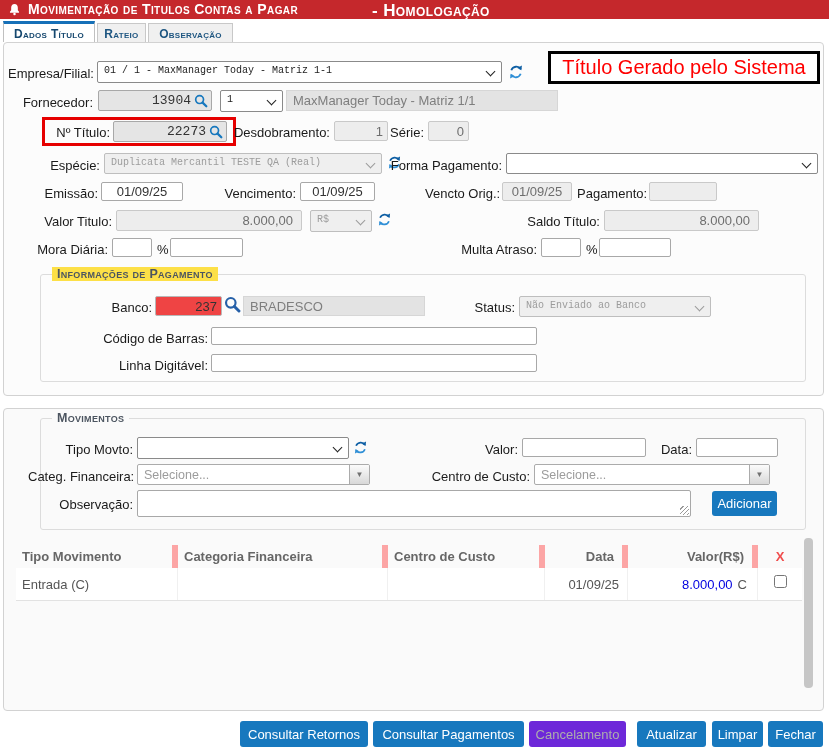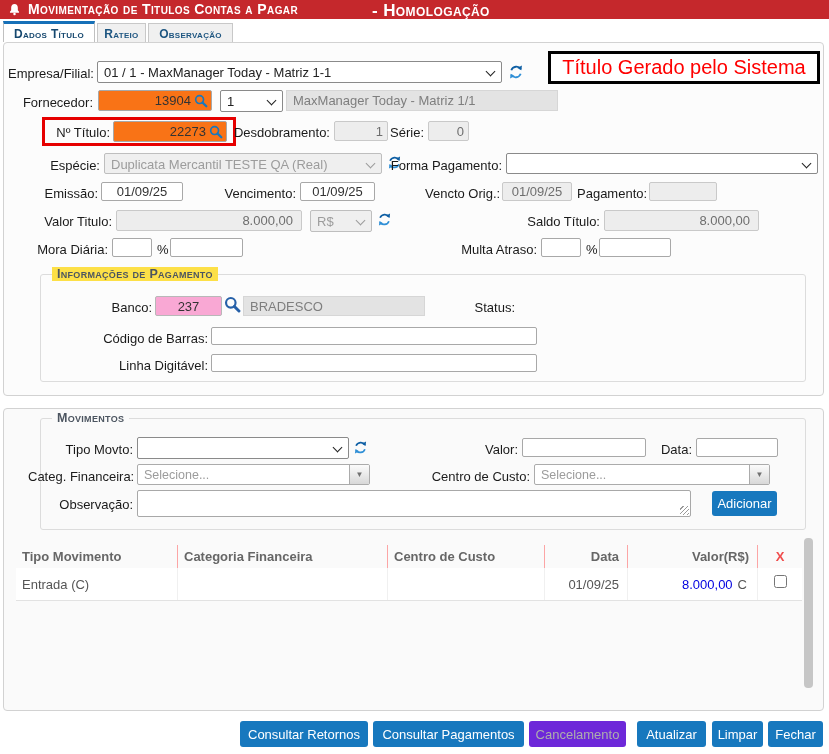--- a/index.html
+++ b/index.html
@@ -14,46 +14,46 @@
   .tab.idle{background:#F0F0F0;border:1px solid #C8C8C8;border-bottom:none;padding-top:3px;}
   
   .panel{position:absolute;box-sizing:border-box;border:1px solid #D2D2D2;border-radius:4px;}
   .fs{position:absolute;box-sizing:border-box;border:1px solid #DCDCDC;border-radius:3px;}
   .legend{position:absolute;font-size:12.5px;font-weight:bold;font-variant:small-caps;letter-spacing:.3px;color:#4C5560;padding:0 5px;white-space:nowrap;}
   
   .lbl{position:absolute;box-sizing:border-box;font-size:13px;color:#1A1A1A;text-align:right;white-space:nowrap;}
   .pct{position:absolute;font-size:13px;color:#1A1A1A;}
   .inp{position:absolute;box-sizing:border-box;border:1px solid #A8A8A8;background:#fff;font-size:13px;color:#333;font-family:inherit;padding:0 4px;border-radius:2px;}
   .inp.dis{background:#EDEDED;border-color:#C9C9C9;color:#6E6E6E;}
-  .inp.soft{background:#f9a8d4;border-color:#B8B8B8;text-align:center;}
+  .inp.soft{background:#ef4444;border-color:#B8B8B8;}
   .tr{text-align:right;}.tc{text-align:center;}
-  .sel{position:absolute;box-sizing:border-box;border:1px solid #8A8A8A;background:#fff;border-radius:2px;font-size:13px;color:#222;padding:3px 20px 0 6px;white-space:nowrap;overflow:hidden;cursor:pointer;}
+  .sel{position:absolute;box-sizing:border-box;border:1px solid #8A8A8A;background:#fff;border-radius:2px;font-size:10px;color:#222;padding:3px 20px 0 6px;white-space:nowrap;overflow:hidden;cursor:pointer;font-family:Liberation Mono, monospace;}
   .sel .chev{position:absolute;right:7px;top:6px;width:6px;height:6px;border-right:1.7px solid #222;border-bottom:1.7px solid #222;transform:rotate(45deg);}
   .sel.dis{background:#EFEFEF;border-color:#BEBEBE;color:#9C9C9C;cursor:default;}
   .sel.dis .chev{border-color:#9C9C9C;}
-  .lookup{position:absolute;box-sizing:border-box;border:1px solid #A8A8A8;background:#f97316;border-radius:2px;display:flex;align-items:center;padding:0 3px 0 4px;}
+  .lookup{position:absolute;box-sizing:border-box;border:1px solid #A8A8A8;background:#e5e5e5;border-radius:2px;display:flex;align-items:center;padding:0 3px 0 4px;font-family:Liberation Mono, monospace;}
   .lookup .val{flex:1;text-align:right;font-size:13px;color:#333;padding-right:3px;}
   .grayfield{position:absolute;box-sizing:border-box;background:#E3E3E3;border:1px solid #D6D6D6;color:#7E7E7E;font-size:13px;padding:2px 0 0 6px;white-space:nowrap;overflow:hidden;}
   .combo{position:absolute;box-sizing:border-box;border:1px solid #ABABAB;background:#fff;border-radius:2px;display:flex;overflow:hidden;}
   .combo .ph{flex:1;font-size:12.5px;color:#9C9C9C;padding:3px 0 0 6px;white-space:nowrap;overflow:hidden;}
   .combo .dbtn{width:19px;border-left:1px solid #ABABAB;background:linear-gradient(#FBFBFB,#D8D8D8);color:#707070;font-size:8px;display:flex;align-items:center;justify-content:center;cursor:pointer;}
   .tarea{position:absolute;box-sizing:border-box;border:1px solid #A8A8A8;background:#fff;border-radius:2px;}
   .grip{position:absolute;right:1px;bottom:1px;width:9px;height:9px;background:repeating-linear-gradient(135deg,transparent 0 2px,#9A9A9A 2px 3px);}
   .icon{position:absolute;cursor:pointer;}
   .deco{cursor:default;}
   
   .blackbox{position:absolute;box-sizing:border-box;border:3px solid #000;background:#fff;display:flex;align-items:center;justify-content:center;}
   .blackbox span{font-size:20px;color:#FF0000;white-space:nowrap;}
   .redbox{position:absolute;box-sizing:border-box;border:3px solid #E60000;}
   
   .btn{position:absolute;box-sizing:border-box;background:#1778BE;color:#fff;font-size:13px;border-radius:3px;display:flex;align-items:center;justify-content:center;cursor:pointer;white-space:nowrap;}
   .btn.disabled{background:#6d28d9;color:#ADADAD;cursor:default;}
   
   .thead{position:absolute;display:flex;border-bottom:2px solid #4D4D4D;}
-  .hcell{box-sizing:border-box;font-size:13px;font-weight:bold;color:#666;padding:4px 6px 0 6px;white-space:nowrap;overflow:hidden;border-right:1px solid #fca5a5;}
+  .hcell{box-sizing:border-box;font-size:13px;font-weight:bold;color:#666;padding:4px 6px 0 6px;white-space:nowrap;overflow:hidden;border-right:6px solid #fca5a5;}
   .hcell:last-child{border-right:none;}
   .trow{position:absolute;display:flex;background:#fff;border-bottom:1px solid #E2E2E2;}
   .rcell{box-sizing:border-box;font-size:13px;color:#555;padding:9px 6px 0 6px;border-right:1px solid #F0F0F0;white-space:nowrap;overflow:hidden;}
   .rcell:last-child{border-right:none;}
   .amount{color:#0000E0;}
   .flag{color:#555;margin-left:5px;}
   .xhead{color:#F04D4D;text-align:center;font-weight:bold;}
   .scroll-thumb{position:absolute;background:#C6C6C6;border-radius:4px;cursor:pointer;}
 </style>
 </head>
@@ -169,20 +169,23 @@
   <div class="legend" style="left:52px;top:267px;background:#fde047;">Informações de Pagamento</div>
 
   <div class="lbl" style="left:50px;top:300px;width:102px;">Banco:</div>
   <input class="inp soft tr" style="left: 155px; top: 296px; width: 67px; height: 20px;" readonly="" value="237">
   <svg class="icon" style="left:224px;top:296px;" width="17" height="17" viewBox="0 0 15 15">
       <circle cx="6" cy="6" r="4.2" fill="none" stroke="#2660A8" stroke-width="1.9"></circle>
       <line x1="9.2" y1="9.2" x2="13.2" y2="13.2" stroke="#2660A8" stroke-width="2.6" stroke-linecap="round"></line>
     </svg>
   <div class="grayfield" style="left:243px;top:296px;width:182px;height:20px;">BRADESCO</div>
   <div class="lbl" style="left:420px;top:300px;width:95px;">Status:</div>
+  <div class="sel dis" style="left:519px;top:296px;width:192px;height:21px;">
+    <span>Não Enviado ao Banco</span><i class="chev"></i>
+  </div>
 
   <div class="lbl" style="left:50px;top:331px;width:158px;">Código de Barras:</div>
   <input class="inp" style="left: 211px; top: 327px; width: 326px; height: 18px;" value="">
   <div class="lbl" style="left:50px;top:358px;width:158px;">Linha Digitável:</div>
   <input class="inp" style="left: 211px; top: 354px; width: 326px; height: 18px;" value="">
 
   <div class="panel" style="left:3px;top:408px;width:821px;height:303px;background:#FAFAFA;"></div>
 
   <div class="fs" style="left:40px;top:418px;width:766px;height:112px;"></div>
   <div class="legend" style="left:52px;top:411px;background:#FAFAFA;">Movimentos</div>

